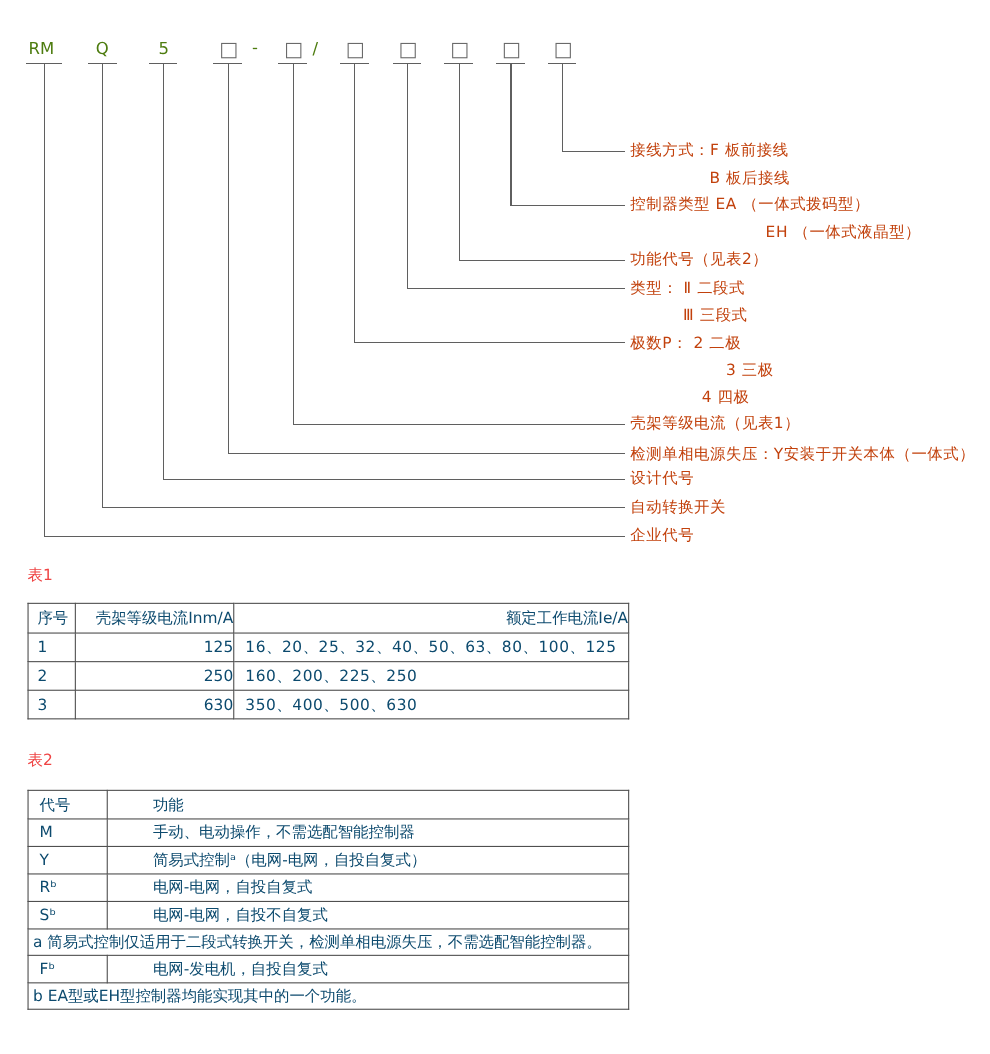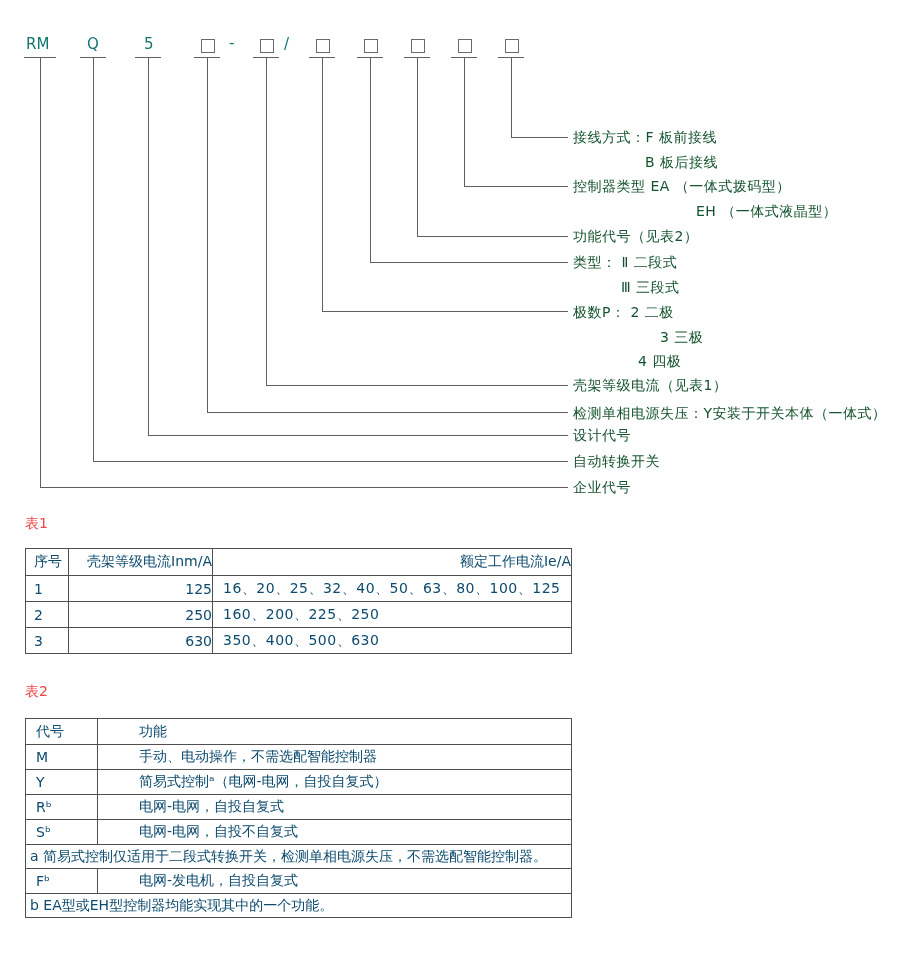--- a/index.html
+++ b/index.html
@@ -5,26 +5,26 @@
   html,body{margin:0;padding:0;background:#fff;}
   .page{
     position:relative;
     width:900px;height:958px;
     background:#ffffff;
     font-family:"DejaVu Sans","Liberation Sans",sans-serif;
     color:#4a4a4a;
     overflow:hidden;
   }
   .abs{position:absolute;white-space:nowrap;}
-  .sym{font-size:15px;line-height:16px;color:#0f766e;}
+  .sym{font-size:15px;line-height:16px;color:#4d7c0f;}
   .blank-box{
     position:absolute;width:12px;height:12px;
     border:1px solid #6a6a6a;background:#fff;
   }
-  .lbl{font-size:14px;line-height:16px;color:#14532d;letter-spacing:0.5px;}
+  .lbl{font-size:14px;line-height:16px;color:#c2410c;letter-spacing:0.5px;}
   .cap{font-size:14px;line-height:16px;color:#ef4444;}
   svg.lines{position:absolute;left:0;top:0;}
 
   table.spec{
     position:absolute;
     border-collapse:collapse;
     table-layout:fixed;
     font-size:14px;
     color:#0c4a6e;
   }

